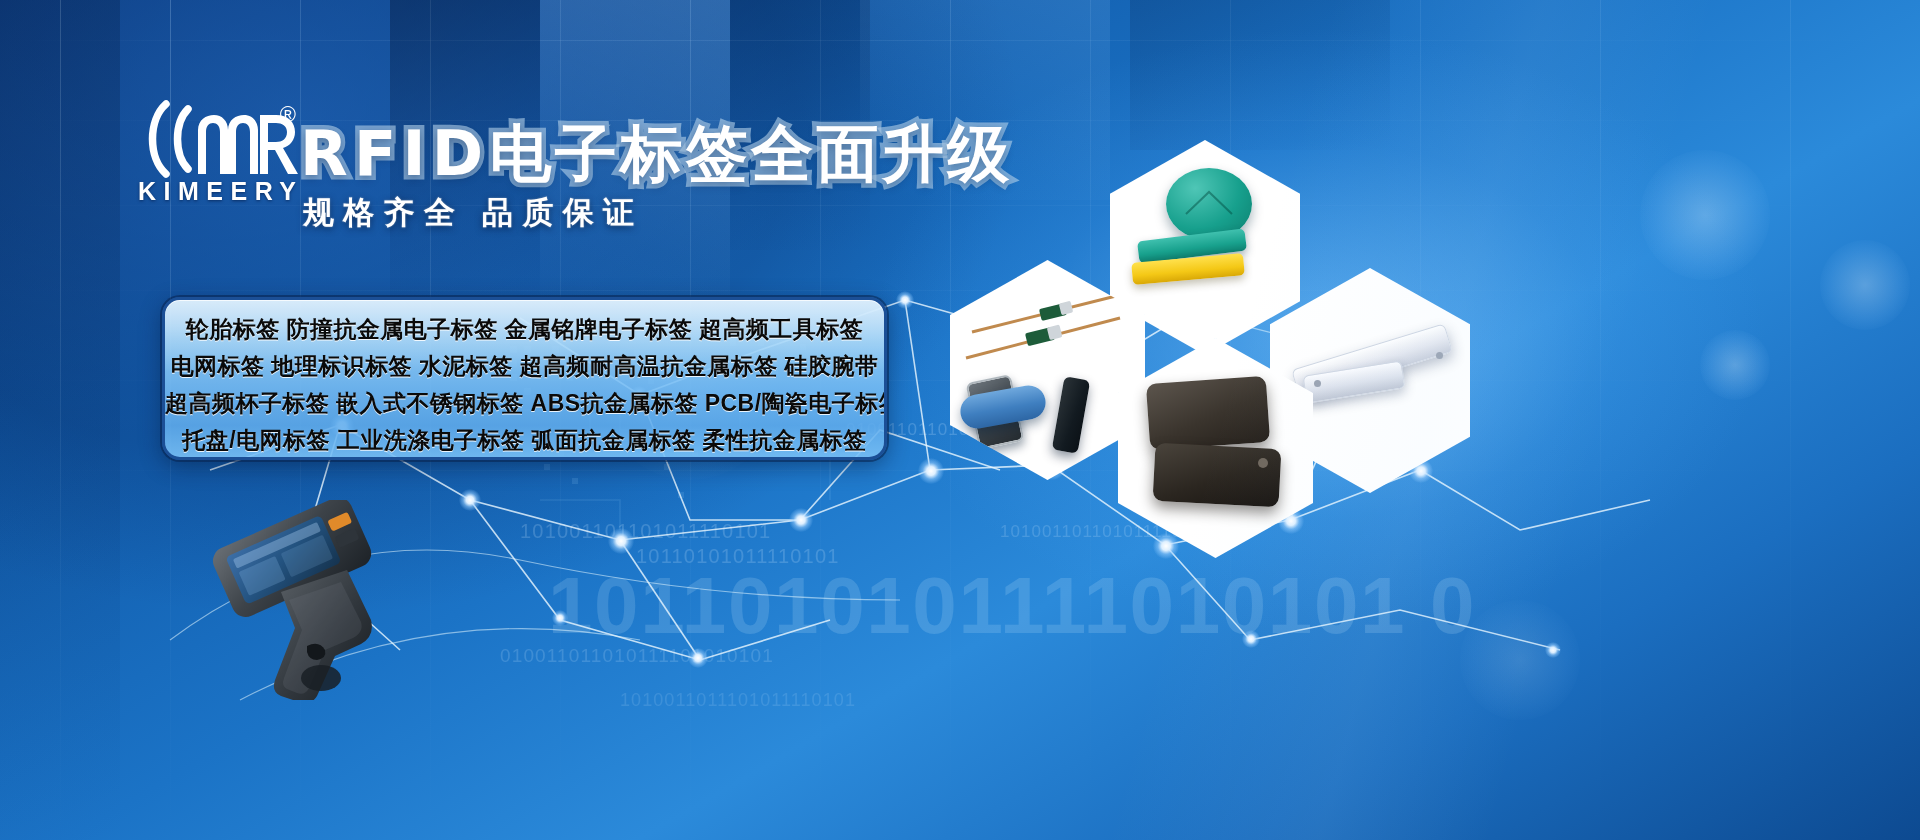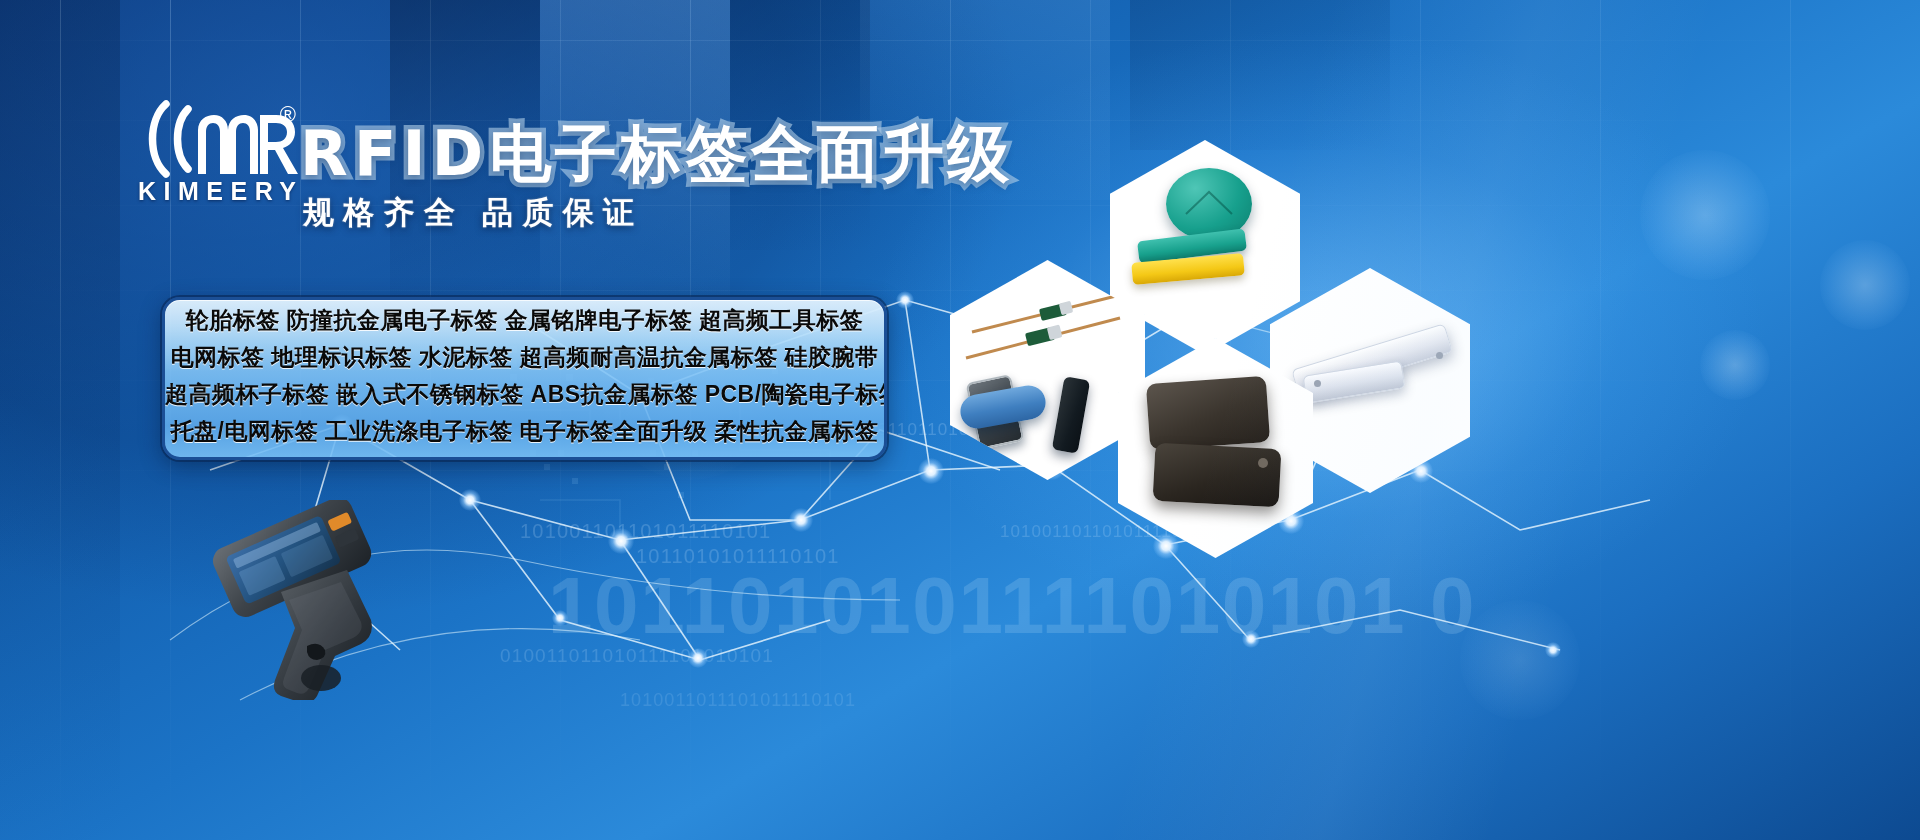--- a/index.html
+++ b/index.html
@@ -59,21 +59,21 @@
 
   
   .tagbox{position:absolute;left:162px;top:297px;width:725px;height:163px;
     border-radius:18px;
     border:3px solid #1b4f96;
     background:linear-gradient(180deg,rgba(196,228,252,.93) 0%,rgba(150,208,248,.90) 26%,rgba(120,190,245,.88) 55%,rgba(96,172,236,.88) 80%,rgba(120,192,246,.90) 100%);
     box-shadow:0 0 0 2px rgba(8,34,78,.55), 0 6px 22px rgba(2,22,56,.45), inset 0 1px 0 rgba(255,255,255,.75);
     overflow:hidden;}
   .tagbox::after{content:"";position:absolute;left:0;right:0;top:0;height:46%;
     background:linear-gradient(180deg,rgba(255,255,255,.45),rgba(255,255,255,0));pointer-events:none;}
-  .taglist{position:relative;z-index:2;padding:2px 0 0 0;}
+  .taglist{position:relative;z-index:2;padding:11px 0 0 0;}
   .tagrow{height:37px;line-height:37px;text-align:center;white-space:nowrap;
     font-size:23px;font-weight:700;color:#0a0a0a;
     font-family:"Liberation Sans","DejaVu Sans",sans-serif;
     text-shadow:0 1px 0 rgba(255,255,255,.85);letter-spacing:.02em;}
 
   
   .hexwrap{position:absolute;left:940px;top:120px;width:560px;height:420px;}
   .hex{position:absolute;background:#ffffff;
     clip-path:polygon(50% 0%,100% 25%,100% 75%,50% 100%,0% 75%,0% 25%);
     box-shadow:0 0 26px rgba(160,215,255,.55);}
@@ -250,21 +250,21 @@
     <span class="lat">RFID</span><span>电子标签全面升级</span>
   </div>
 
   <div class="subline">规格齐全    品质保证</div>
 
   <div class="tagbox">
     <div class="taglist">
       <div class="tagrow">轮胎标签   防撞抗金属电子标签   金属铭牌电子标签  超高频工具标签</div>
       <div class="tagrow">电网标签  地理标识标签  水泥标签  超高频耐高温抗金属标签  硅胶腕带</div>
       <div class="tagrow">超高频杯子标签  嵌入式不锈钢标签  ABS抗金属标签  PCB/陶瓷电子标签</div>
-      <div class="tagrow">托盘/电网标签  工业洗涤电子标签  电子标签全面升级  柔性抗金属标签</div>
+      <div class="tagrow">托盘/电网标签  工业洗涤电子标签  弧面抗金属标签  柔性抗金属标签</div>
     </div>
   </div>
 
   <div class="hexwrap">
 
     <div class="hex" style="left:170px;top:20px;width:190px;height:215px">
       <div class="prod round" style="left:56px;top:28px;width:86px;height:72px;
                   background:radial-gradient(ellipse at 34% 28%,#4fc6b6,#17a08d 55%,#0c7e6e 100%);
                   box-shadow:0 6px 12px rgba(0,40,60,.35);"></div>
       <svg style="position:absolute;left:72px;top:44px;width:54px;height:40px" viewBox="0 0 54 40">

